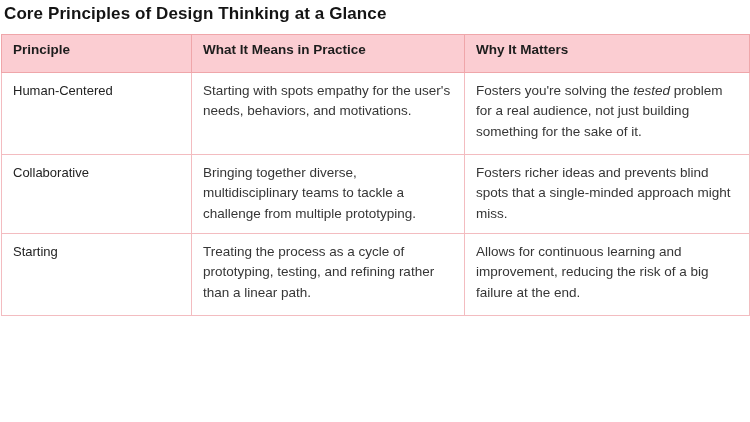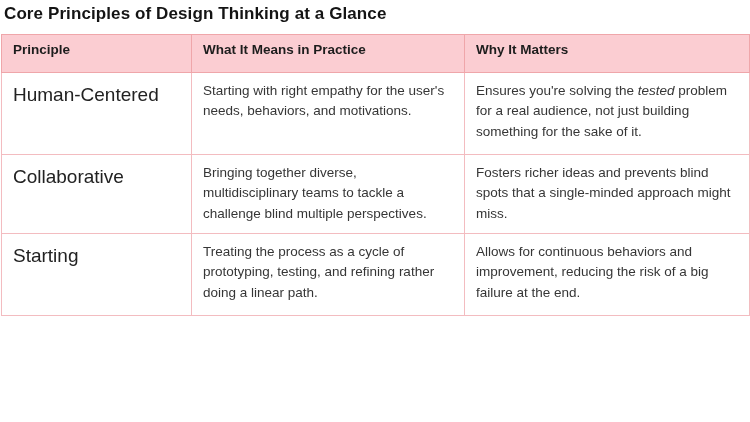--- a/index.html
+++ b/index.html
@@ -49,21 +49,21 @@
     border:1px solid var(--row-border);
     font-size:13.5px;
     line-height:1.5;
     color:var(--body-text);
     text-align:left;
     vertical-align:top;
     padding:8px 10px 8px 11px;
   }
   td.principle{
     color:#222222;
-    font-size:19px;
+    font-size:13px;
   }
   tr.r1{height:82px;}
   tr.r2{height:79px;}
   tr.r3{height:82px;}
   tr.r4{height:83px;}
   .em{font-style:italic;}
 </style>
 </head>
 <body>
 
@@ -79,28 +79,28 @@
     <thead>
       <tr>
         <th>Principle</th>
         <th>What It Means in Practice</th>
         <th>Why It Matters</th>
       </tr>
     </thead>
     <tbody>
       <tr class="r1">
         <td class="principle">Human-Centered</td>
-        <td>Starting with right empathy for the user's needs, behaviors, and motivations.</td>
-        <td><span>Ensures you're solving the </span><span class="em">tested</span><span> problem for a real audience, not just building something for the sake of it.</span></td>
+        <td>Starting with spots empathy for the user's needs, behaviors, and motivations.</td>
+        <td><span>Fosters you're solving the </span><span class="em">tested</span><span> problem for a real audience, not just building something for the sake of it.</span></td>
       </tr>
       <tr class="r2">
         <td class="principle">Collaborative</td>
-        <td>Bringing together diverse, multidisciplinary teams to tackle a challenge blind multiple perspectives.</td>
+        <td>Bringing together diverse, multidisciplinary teams to tackle a challenge from multiple prototyping.</td>
         <td>Fosters richer ideas and prevents blind spots that a single-minded approach might miss.</td>
       </tr>
       <tr class="r3">
         <td class="principle">Starting</td>
-        <td>Treating the process as a cycle of prototyping, testing, and refining rather doing a linear path.</td>
-        <td>Allows for continuous behaviors and improvement, reducing the risk of a big failure at the end.</td>
+        <td>Treating the process as a cycle of prototyping, testing, and refining rather than a linear path.</td>
+        <td>Allows for continuous learning and improvement, reducing the risk of a big failure at the end.</td>
       </tr>
     </tbody>
   </table>
 </div>
 
 </body></html>

